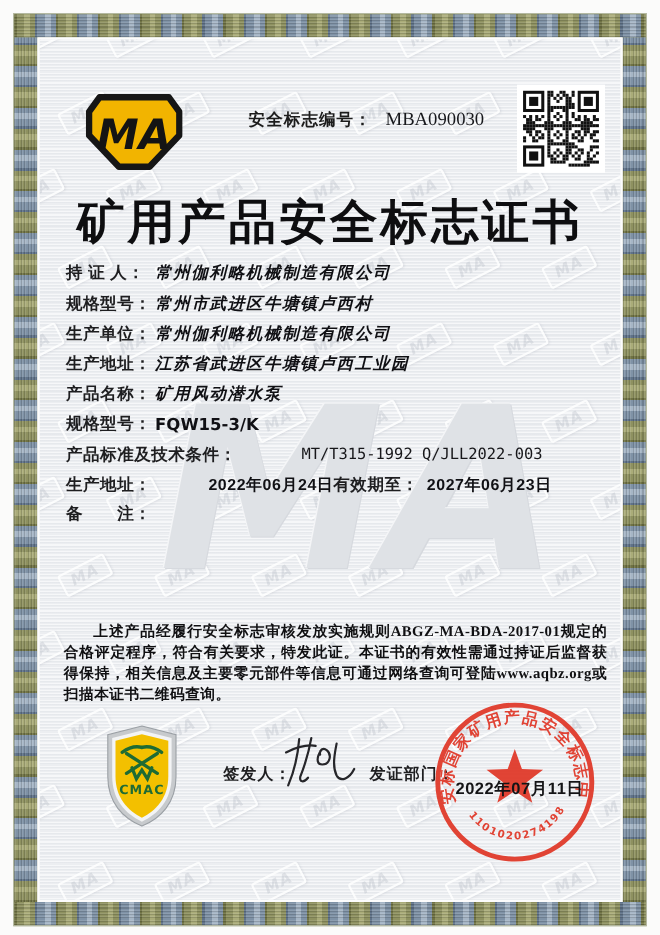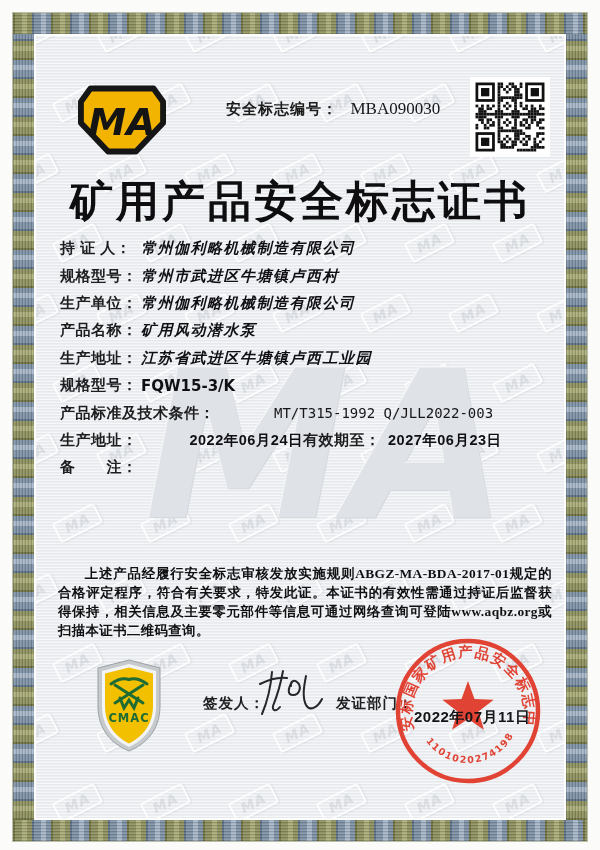--- a/index.html
+++ b/index.html
@@ -435,26 +435,26 @@
       </div>
       <div class="field-row">
         <span class="f-label">规格型号：</span>
         <span class="f-val">常州市武进区牛塘镇卢西村</span>
       </div>
       <div class="field-row">
         <span class="f-label">生产单位：</span>
         <span class="f-val">常州伽利略机械制造有限公司</span>
       </div>
       <div class="field-row">
+        <span class="f-label">生产地址：</span>
+        <span class="f-val">江苏省武进区牛塘镇卢西工业园</span>
+      </div>
+      <div class="field-row">
         <span class="f-label">产品名称：</span>
         <span class="f-val">矿用风动潜水泵</span>
-      </div>
-      <div class="field-row">
-        <span class="f-label">生产地址：</span>
-        <span class="f-val">江苏省武进区牛塘镇卢西工业园</span>
       </div>
       <div class="field-row">
         <span class="f-label">规格型号：</span>
         <span class="f-val val-model">FQW15-3/K</span>
       </div>
       <div class="field-row row-long">
         <span class="f-label">产品标准及技术条件：</span>
         <span class="f-val val-std">MT/T315-1992 Q/JLL2022-003</span>
       </div>
       <div class="field-row">

